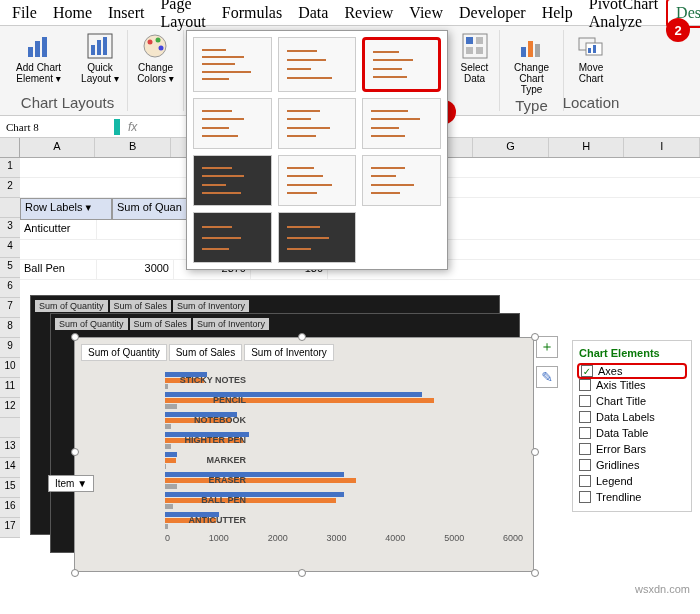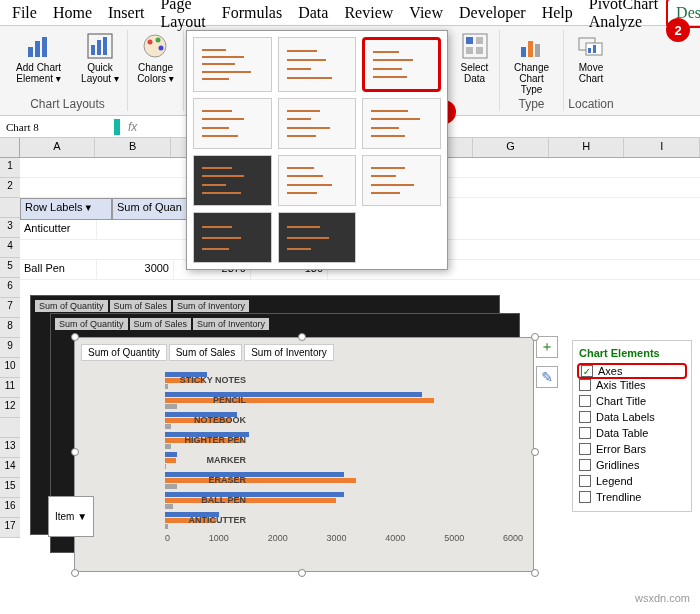--- a/index.html
+++ b/index.html
@@ -8,21 +8,21 @@
     .ribbon-tabs { display: flex; height: 26px; border-bottom: 1px solid #ccc; align-items: center; padding: 0 4px; }
     .ribbon-tab { padding: 4px 8px; font-size: 16px; cursor: pointer; font-family: Liberation Serif, serif; }
     .ribbon-tab.design { border: 2px solid #d00; border-radius: 4px; color: #217346; }
     
     .marker-circle { position: absolute; width: 24px; height: 24px; border-radius: 50%; background: #d00; color: #fff; display: flex; align-items: center; justify-content: center; font-size: 13px; font-weight: bold; }
     
     .ribbon-content { height: 90px; background: #f5f5f5; border-bottom: 1px solid #ccc; display: flex; padding: 4px 8px; align-items: flex-start; }
     .ribbon-group { display: flex; flex-direction: column; align-items: center; padding: 0 6px; height: 100%; border-right: 1px solid #ddd; }
     .ribbon-btn { display: flex; flex-direction: column; align-items: center; padding: 2px; font-size: 10px; text-align: center; line-height: 1.1; cursor: pointer; }
     .ribbon-icon { width: 28px; height: 28px; margin-bottom: 2px; display: flex; align-items: center; justify-content: center; }
-    .ribbon-group-label { font-size: 12px; color: #555; margin-top: auto; }
+    .ribbon-group-label { font-size: 15px; color: #555; margin-top: auto; }
     .ribbon-row { display: flex; gap: 16px; }
     
     .layout-gallery { position: absolute; top: 30px; left: 186px; width: 262px; height: 240px; background: #fff; border: 1px solid #999; box-shadow: 2px 2px 8px rgba(0,0,0,0.3); z-index: 50; display: grid; grid-template-columns: repeat(3, 1fr); gap: 6px; padding: 6px; }
     .layout-thumb { border: 1px solid #ccc; background: #f8f8f8; position: relative; }
     .layout-thumb.dark { background: #333; }
     .layout-thumb.selected { border: 3px solid #d00; border-radius: 4px; }
     .thumb-bars { position: absolute; inset: 8px; display: flex; flex-direction: column; justify-content: space-around; }
     .thumb-bar { height: 2px; background: #c7733a; }
     
     .name-box-row { display: flex; height: 22px; border-bottom: 1px solid #ccc; align-items: center; }
@@ -51,32 +51,32 @@
     .chart-tab { background: #fff; border: 1px solid #ccc; padding: 2px 6px; font-size: 10px; }
     .chart-body { position: relative; padding: 4px 10px 4px 90px; height: 190px; }
     .bar-row { display: flex; align-items: center; height: 18px; margin-bottom: 2px; }
     .bar-label { position: absolute; left: 0; width: 85px; text-align: right; font-size: 9px; padding-right: 4px; font-weight: 600; color: #444; }
     .bar-group { flex: 1; display: flex; flex-direction: column; gap: 1px; }
     .bar { height: 5px; }
     .bar.blue { background: #4472c4; }
     .bar.orange { background: #ed7d31; }
     .bar.gray { background: #a5a5a5; }
     .x-axis { display: flex; justify-content: space-between; font-size: 9px; color: #555; padding: 2px 0; margin-left: 0; }
-    .item-dd { position: absolute; left: 48px; top: 475px; background: #fff; border: 1px solid #999; padding: 14px 6px; font-size: 10px; z-index: 30; margin-top: 21px; }
+    .item-dd { position: absolute; left: 48px; top: 475px; background: #fff; border: 1px solid #999; padding: 2px 6px; font-size: 10px; z-index: 30; }
     
     .chart-btns { position: absolute; top: 336px; left: 536px; display: flex; flex-direction: column; gap: 8px; z-index: 40; }
     .chart-btn-box { width: 22px; height: 22px; border: 1px solid #aaa; background: #fff; display: flex; align-items: center; justify-content: center; font-size: 14px; color: #0a7a0a; }
     
     .chart-elements { position: absolute; top: 340px; left: 572px; width: 120px; border: 1px solid #ccc; background: #fff; padding: 6px; z-index: 40; }
     .ce-title { font-size: 11px; font-weight: bold; color: #0a7a0a; margin-bottom: 6px; }
     .ce-item { display: flex; align-items: center; gap: 5px; padding: 2px 0; font-size: 11px; }
     .ce-check { width: 12px; height: 12px; border: 1px solid #666; display: inline-flex; align-items: center; justify-content: center; font-size: 10px; color: #0a7a0a; }
     .ce-axes-hl { border: 2px solid #d00; border-radius: 4px; padding: 0 2px; margin: -2px; }
     
-    .watermark { position: absolute; bottom: 10px; right: 10px; font-size: 11px; color: #999; }
+    .watermark { position: absolute; bottom: 19px; right: 10px; font-size: 11px; color: #999; }
     
     .dark-tabs { display: flex; gap: 2px; padding: 4px; }
     .dark-tab { background: #ccc; color: #222; padding: 1px 4px; font-size: 9px; }
     .handle { position: absolute; width: 8px; height: 8px; background: #fff; border: 1px solid #888; border-radius: 50%; z-index: 45; }
   </style>
 </head>
 <body>
 
 <div class="ribbon-tabs">
   <div class="ribbon-tab">File</div>

